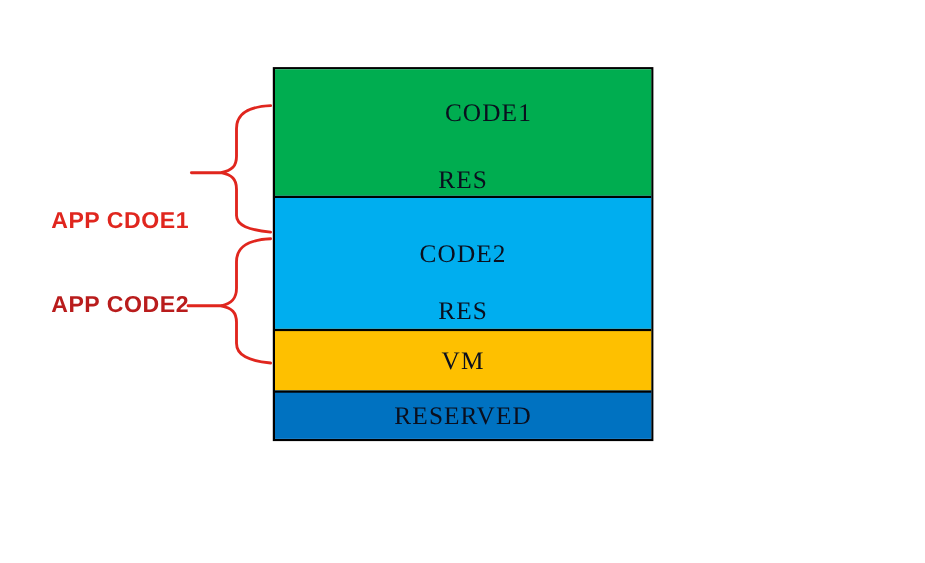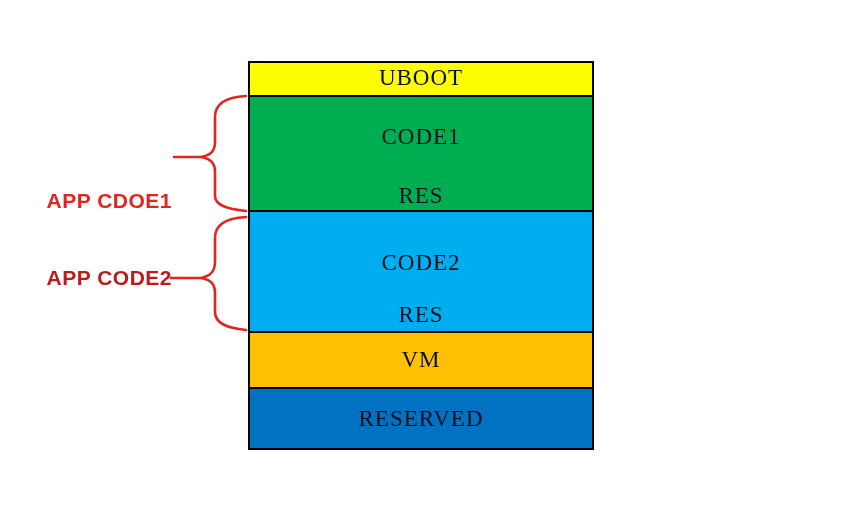--- a/index.html
+++ b/index.html
@@ -26,35 +26,35 @@
   .block {
     position: relative;
     width: 100%;
     box-sizing: border-box;
   }
   .block + .block { border-top: 2px solid #000000; }
   .b-uboot    { height: 32px; }
   .b-code1    { height: 115px; }
   .b-code2    { height: 121px; }
   .b-vm       { height: 56px; }
-  .b-reserved { height: 61px; }
+  .b-reserved { height: 44px; }
   .blabel {
     position: absolute;
     left: 0;
     width: 100%;
     text-align: center;
     font-family: "Liberation Serif", "DejaVu Serif", serif;
     font-size: 23px;
     line-height: 26px;
     letter-spacing: 1px;
     color: #0a0f1e;
     white-space: nowrap;
   }
   .b-uboot .blabel.main    { top: 50%; transform: translateY(-54%); }
-  .b-code1 .blabel.main    { top: 27px; }
+  .b-code1 .blabel.main    { top: 27px; margin-left: 23px; }
   .b-code1 .blabel.sub     { bottom: 1px; }
   .b-code2 .blabel.main    { top: 38px; }
   .b-code2 .blabel.sub     { bottom: 3px; }
   .b-vm .blabel.main       { top: 50%; transform: translateY(-50%); }
   .b-reserved .blabel.main { top: 50%; transform: translateY(-50%); }
   
   .overlay {
     position: absolute;
     left: 0;
     top: 0;
@@ -92,23 +92,20 @@
              C 211 280, 215 284, 215 293 L 215 312
              C 215 323, 226 328, 246 330" fill="none" stroke-width="2.6" stroke-linecap="round" stroke="#e0261e"></path>
     <path d="M 171 278 L 201 278" fill="none" stroke-width="2.6" stroke-linecap="round" stroke="#e0261e"></path>
   </svg>
 
   <div class="ann-label ann-label-1" style="color: rgb(224, 38, 30); margin-top: 44px;">APP CDOE1</div>
   <div class="ann-label ann-label-2" style="color: #b91c1c;">APP CODE2</div>
 
   <div class="stack">
 
-    <div class="block b-uboot" style="background: rgb(253, 253, 0);">
-      <div class="blabel main">UBOOT</div>
-    </div>
 
     <div class="block b-code1" style="background: rgb(0, 173, 80);">
       <div class="blabel main">CODE1</div>
       <div class="blabel sub">RES</div>
     </div>
 
     <div class="block b-code2" style="background: rgb(0, 174, 239);">
       <div class="blabel main">CODE2</div>
       <div class="blabel sub">RES</div>
     </div>

